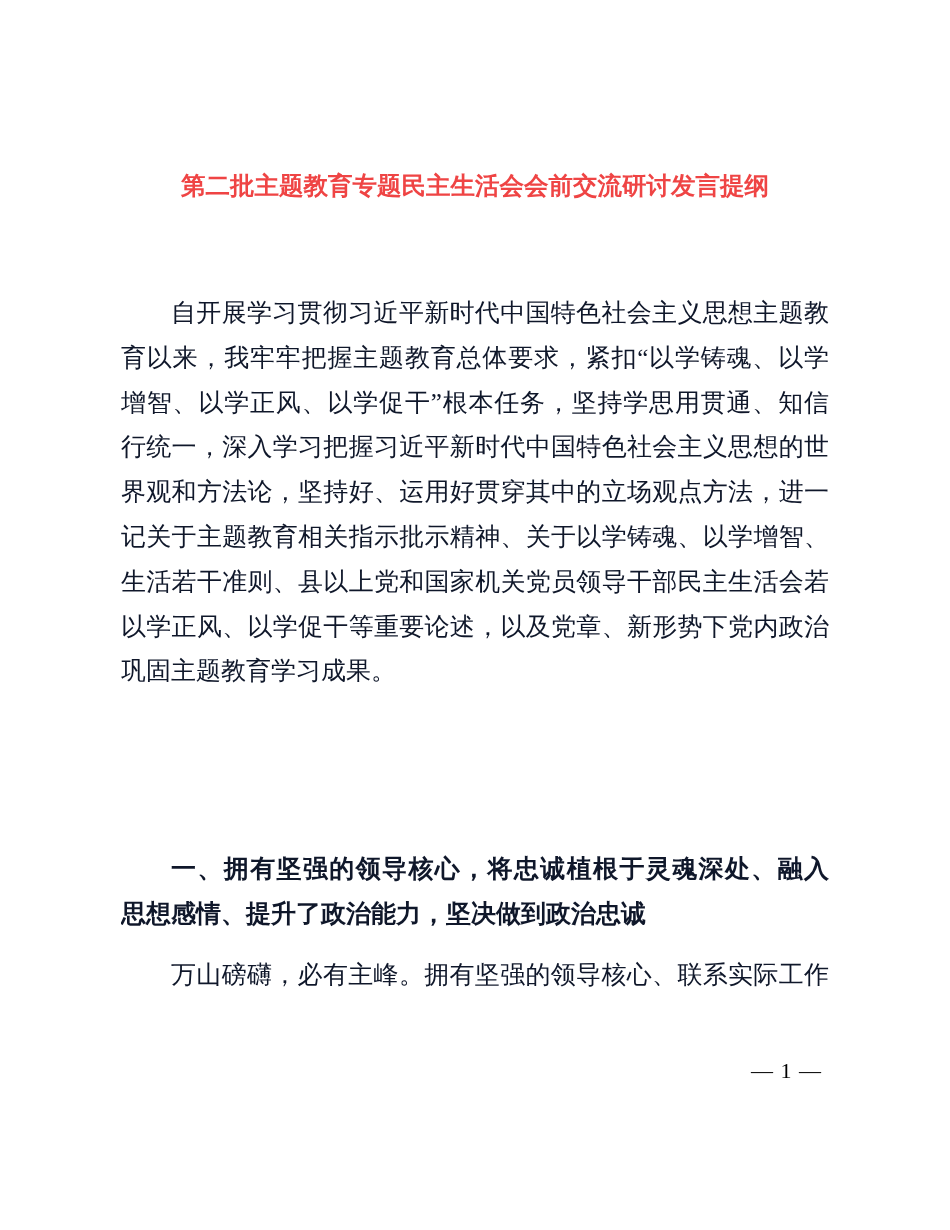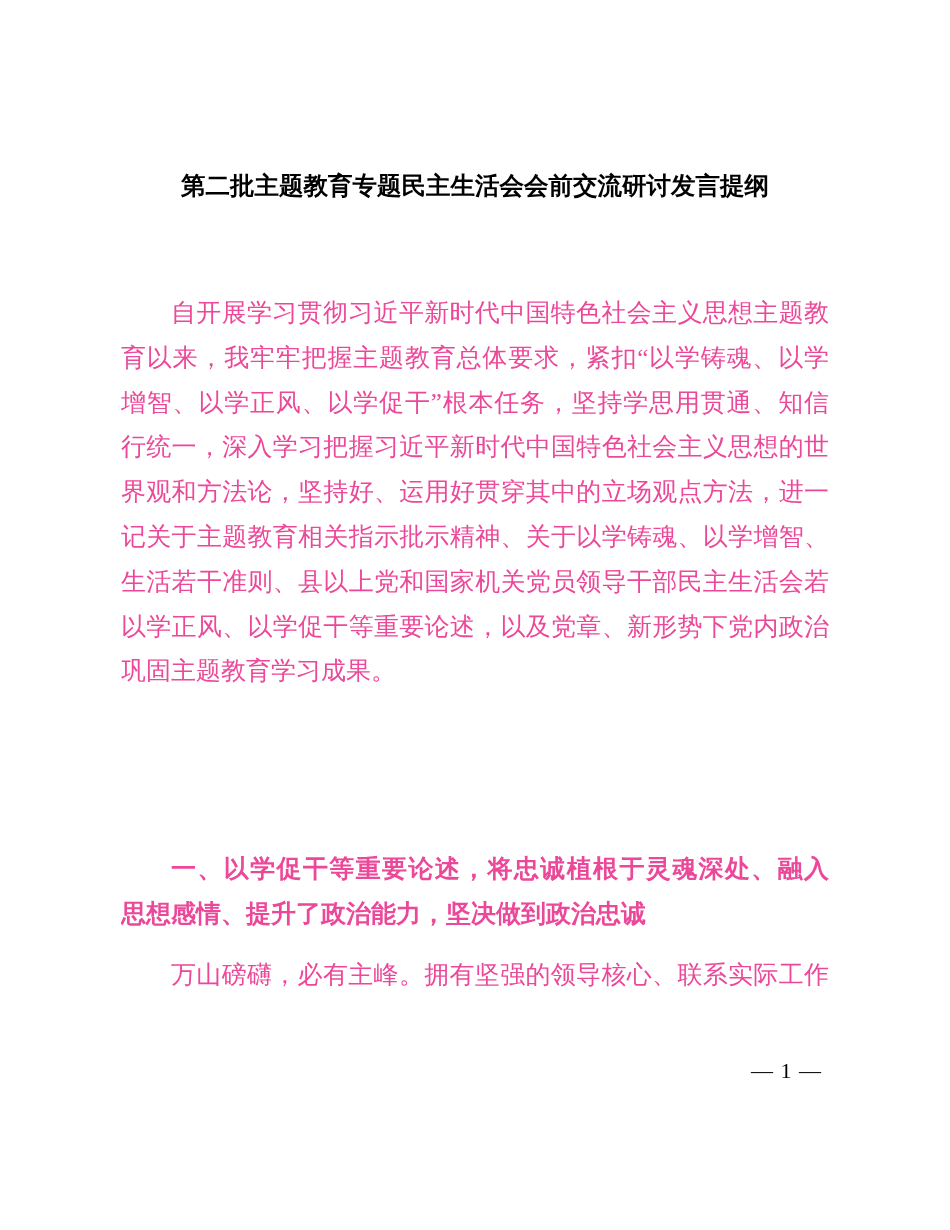--- a/index.html
+++ b/index.html
@@ -20,39 +20,39 @@
     position: absolute;
     left: 121px;
     top: 168px;
     width: 708px;
     text-align: center;
     font-family: "Liberation Serif", serif;
     font-weight: 700;
     font-size: 24.5px;
     line-height: 36px;
     white-space: nowrap;
-    color: #000000;
+    color: #ef4444;
   }
   .block {
     position: absolute;
     left: 121px;
     width: 708px;
   }
   .block-para1 { top: 291px; }
   .block-heading { top: 846px; }
   .block-para2 { top: 953px; }
   .line {
     height: 44.8px;
     line-height: 44.8px;
     font-size: 25px;
     text-align: justify;
     text-align-last: justify;
     white-space: nowrap;
     overflow: hidden;
-    color: #ec4899;
+    color: #0f172a;
   }
   .body-line {
     font-family: "Liberation Serif", serif;
     font-weight: 400;
   }
   .heading-line {
     font-family: "Liberation Sans", sans-serif;
     font-weight: 700;
   }
   .indent { text-indent: 50px; }
@@ -85,21 +85,21 @@
     <div class="line body-line">增智、以学正风、以学促干”根本任务，坚持学思用贯通、知信</div>
     <div class="line body-line">行统一，深入学习把握习近平新时代中国特色社会主义思想的世</div>
     <div class="line body-line">界观和方法论，坚持好、运用好贯穿其中的立场观点方法，进一</div>
     <div class="line body-line">记关于主题教育相关指示批示精神、关于以学铸魂、以学增智、</div>
     <div class="line body-line">生活若干准则、县以上党和国家机关党员领导干部民主生活会若</div>
     <div class="line body-line">以学正风、以学促干等重要论述，以及党章、新形势下党内政治</div>
     <div class="line body-line last">巩固主题教育学习成果。</div>
   </div>
 
   <div class="block block-heading">
-    <div class="line heading-line indent">一、以学促干等重要论述，将忠诚植根于灵魂深处、融入</div>
+    <div class="line heading-line indent">一、拥有坚强的领导核心，将忠诚植根于灵魂深处、融入</div>
     <div class="line heading-line last">思想感情、提升了政治能力，坚决做到政治忠诚</div>
   </div>
 
   <div class="block block-para2">
     <div class="line body-line indent">万山磅礴，必有主峰。拥有坚强的领导核心、联系实际工作</div>
   </div>
 
   <div class="page-number">— 1 —</div>
 
 </div>

